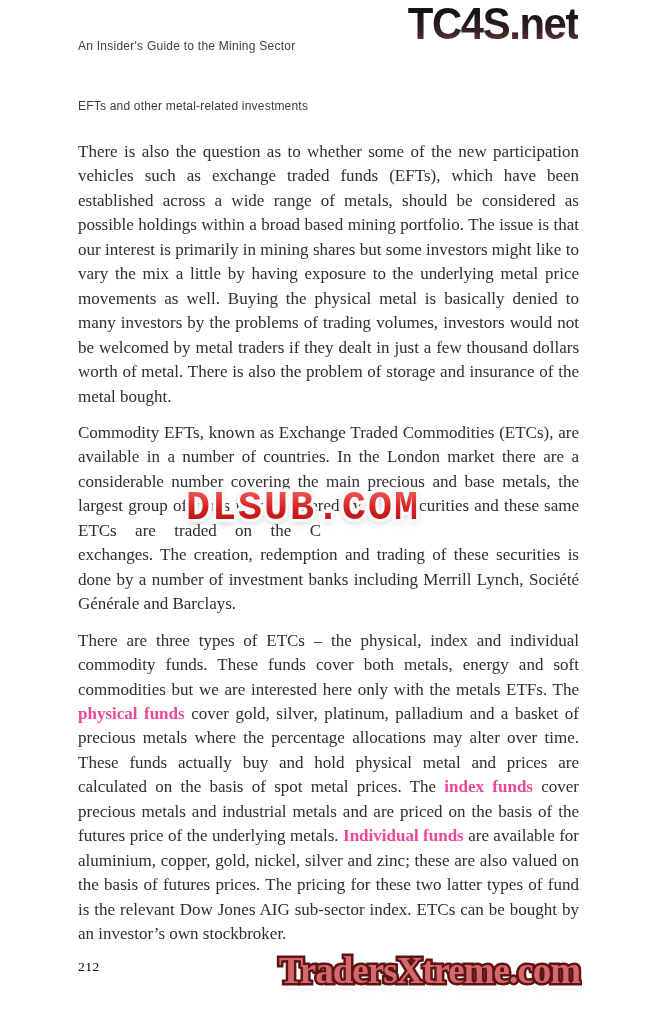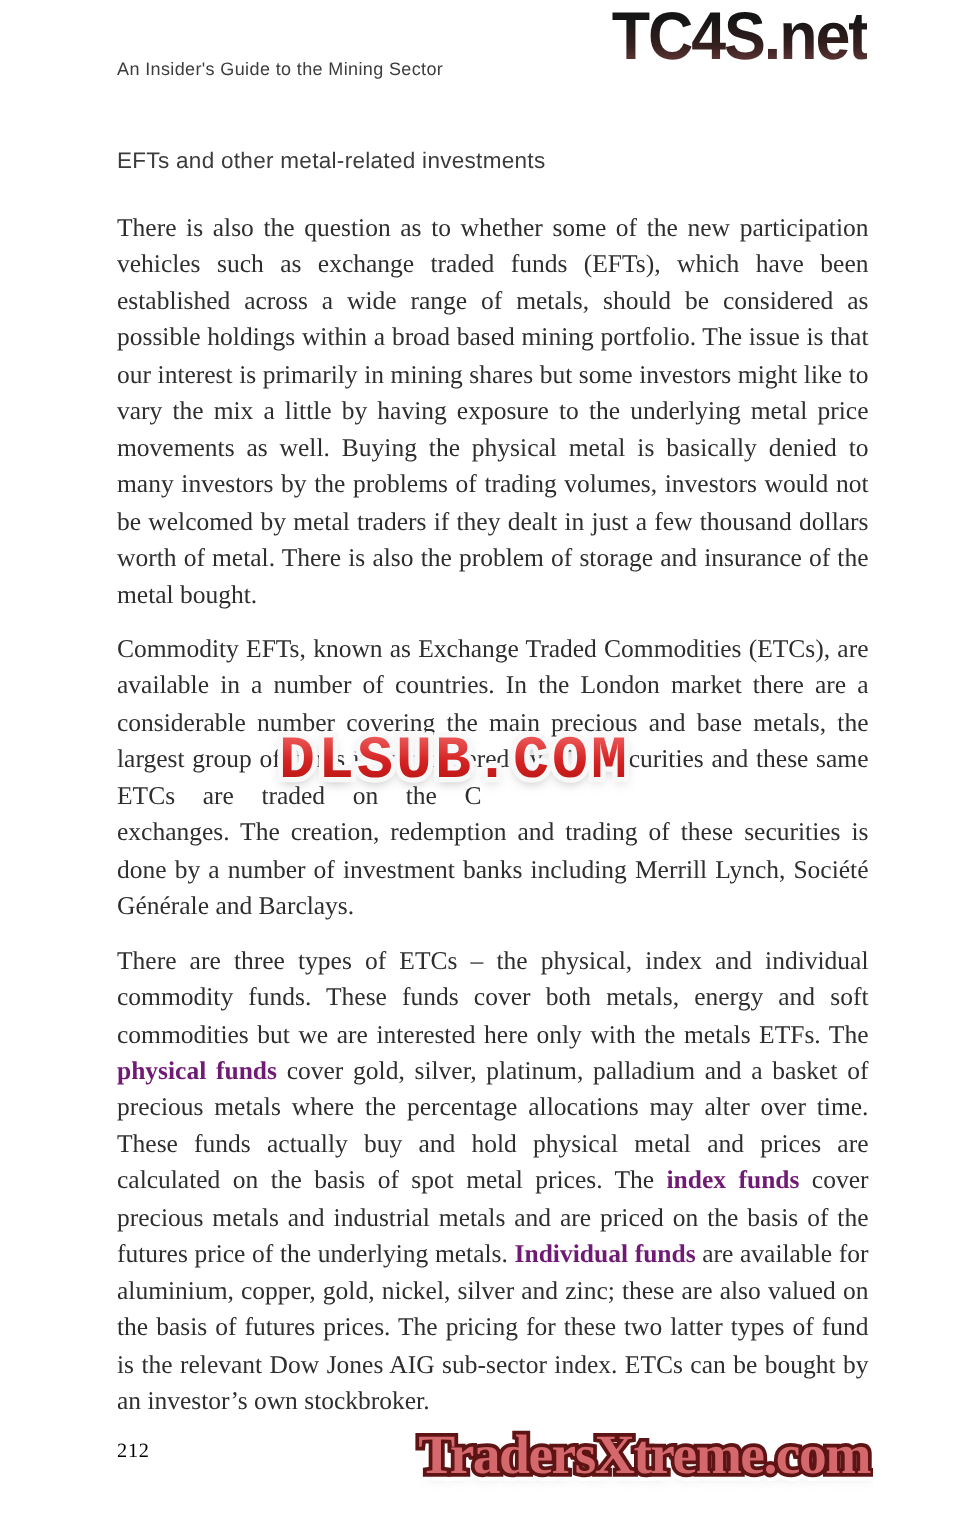--- a/index.html
+++ b/index.html
@@ -21,30 +21,30 @@
     font-weight:bold;font-size:45px;letter-spacing:-1.5px;
     transform:scaleX(.93);transform-origin:right top;
     background:linear-gradient(180deg,#151515 28%,#35201f 62%,#7b4343 96%);
     -webkit-background-clip:text;background-clip:text;
     color:#2a1d1d;-webkit-text-fill-color:transparent;
     white-space:nowrap;
   }
   .heading{
     position:absolute;left:78px;top:99px;margin:0;
     font-family:"Liberation Sans",sans-serif;
-    font-size:15px;font-weight:normal;color:#3b3b3b;letter-spacing:.2px;
+    font-size:12px;font-weight:normal;color:#3b3b3b;letter-spacing:.2px;
   }
   .text-col{
     position:absolute;left:78px;top:140px;width:501px;
     font-family:"Liberation Serif",serif;
     font-size:17px;line-height:24.45px;color:#2e2e2e;
     text-align:justify;
   }
   .text-col p{margin:0 0 12px 0;}
-  .text-col strong{font-weight:bold;color:#701a75;}
+  .text-col strong{font-weight:bold;color:#ec4899;}
   .obscured-gap{display:inline-block;width:258px;height:8px;}
   
   .wm-mid{
     position:absolute;left:186px;top:489px;
     font-family:Liberation Mono, monospace;font-weight:bold;
     font-size:40px;letter-spacing:2px;white-space:nowrap;
     line-height:1;
   }
   .wm-mid-back{
     position:absolute;left:0;top:0;

